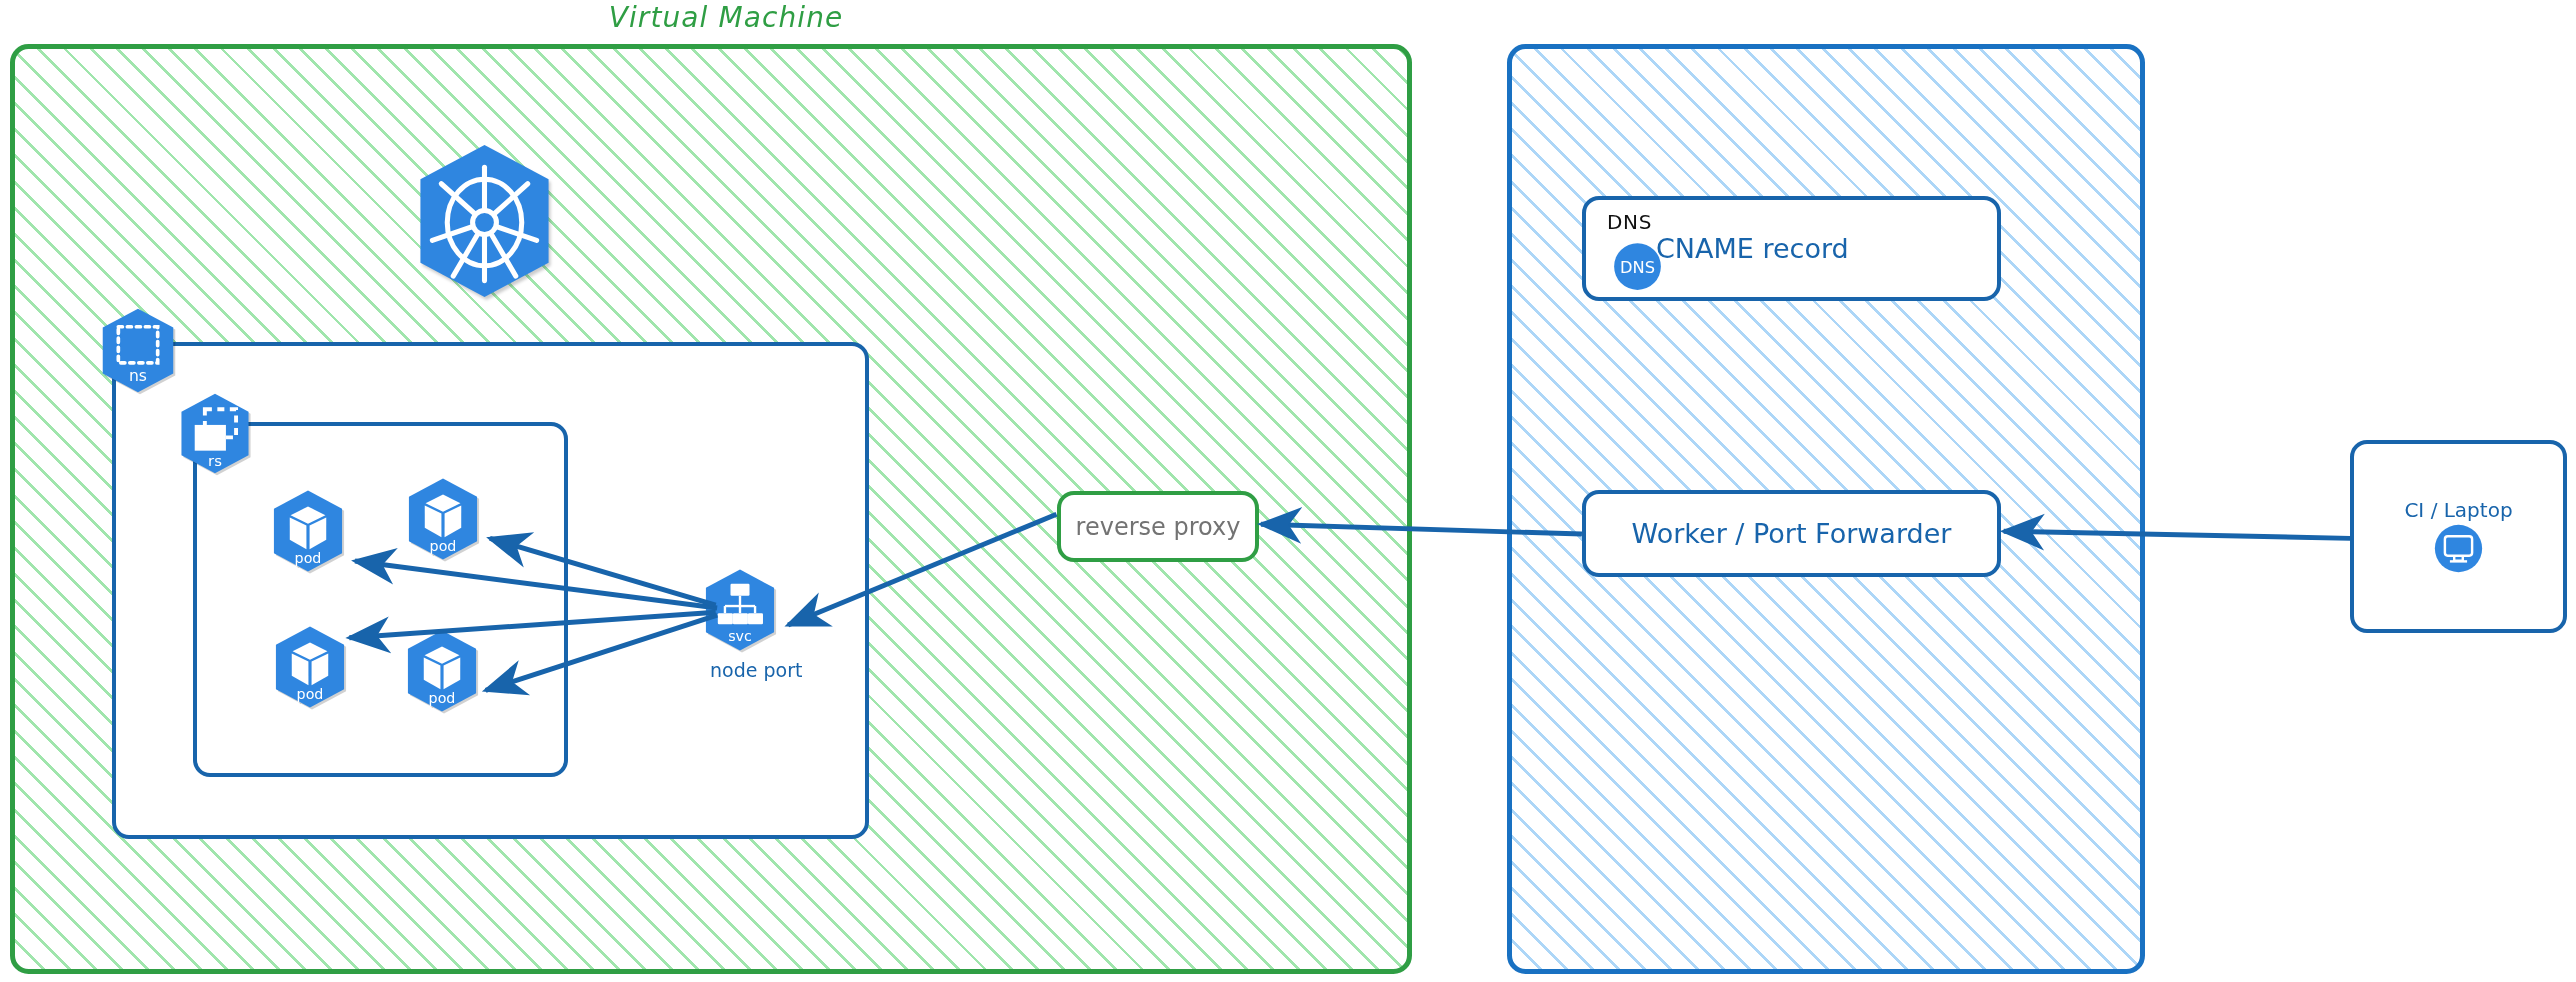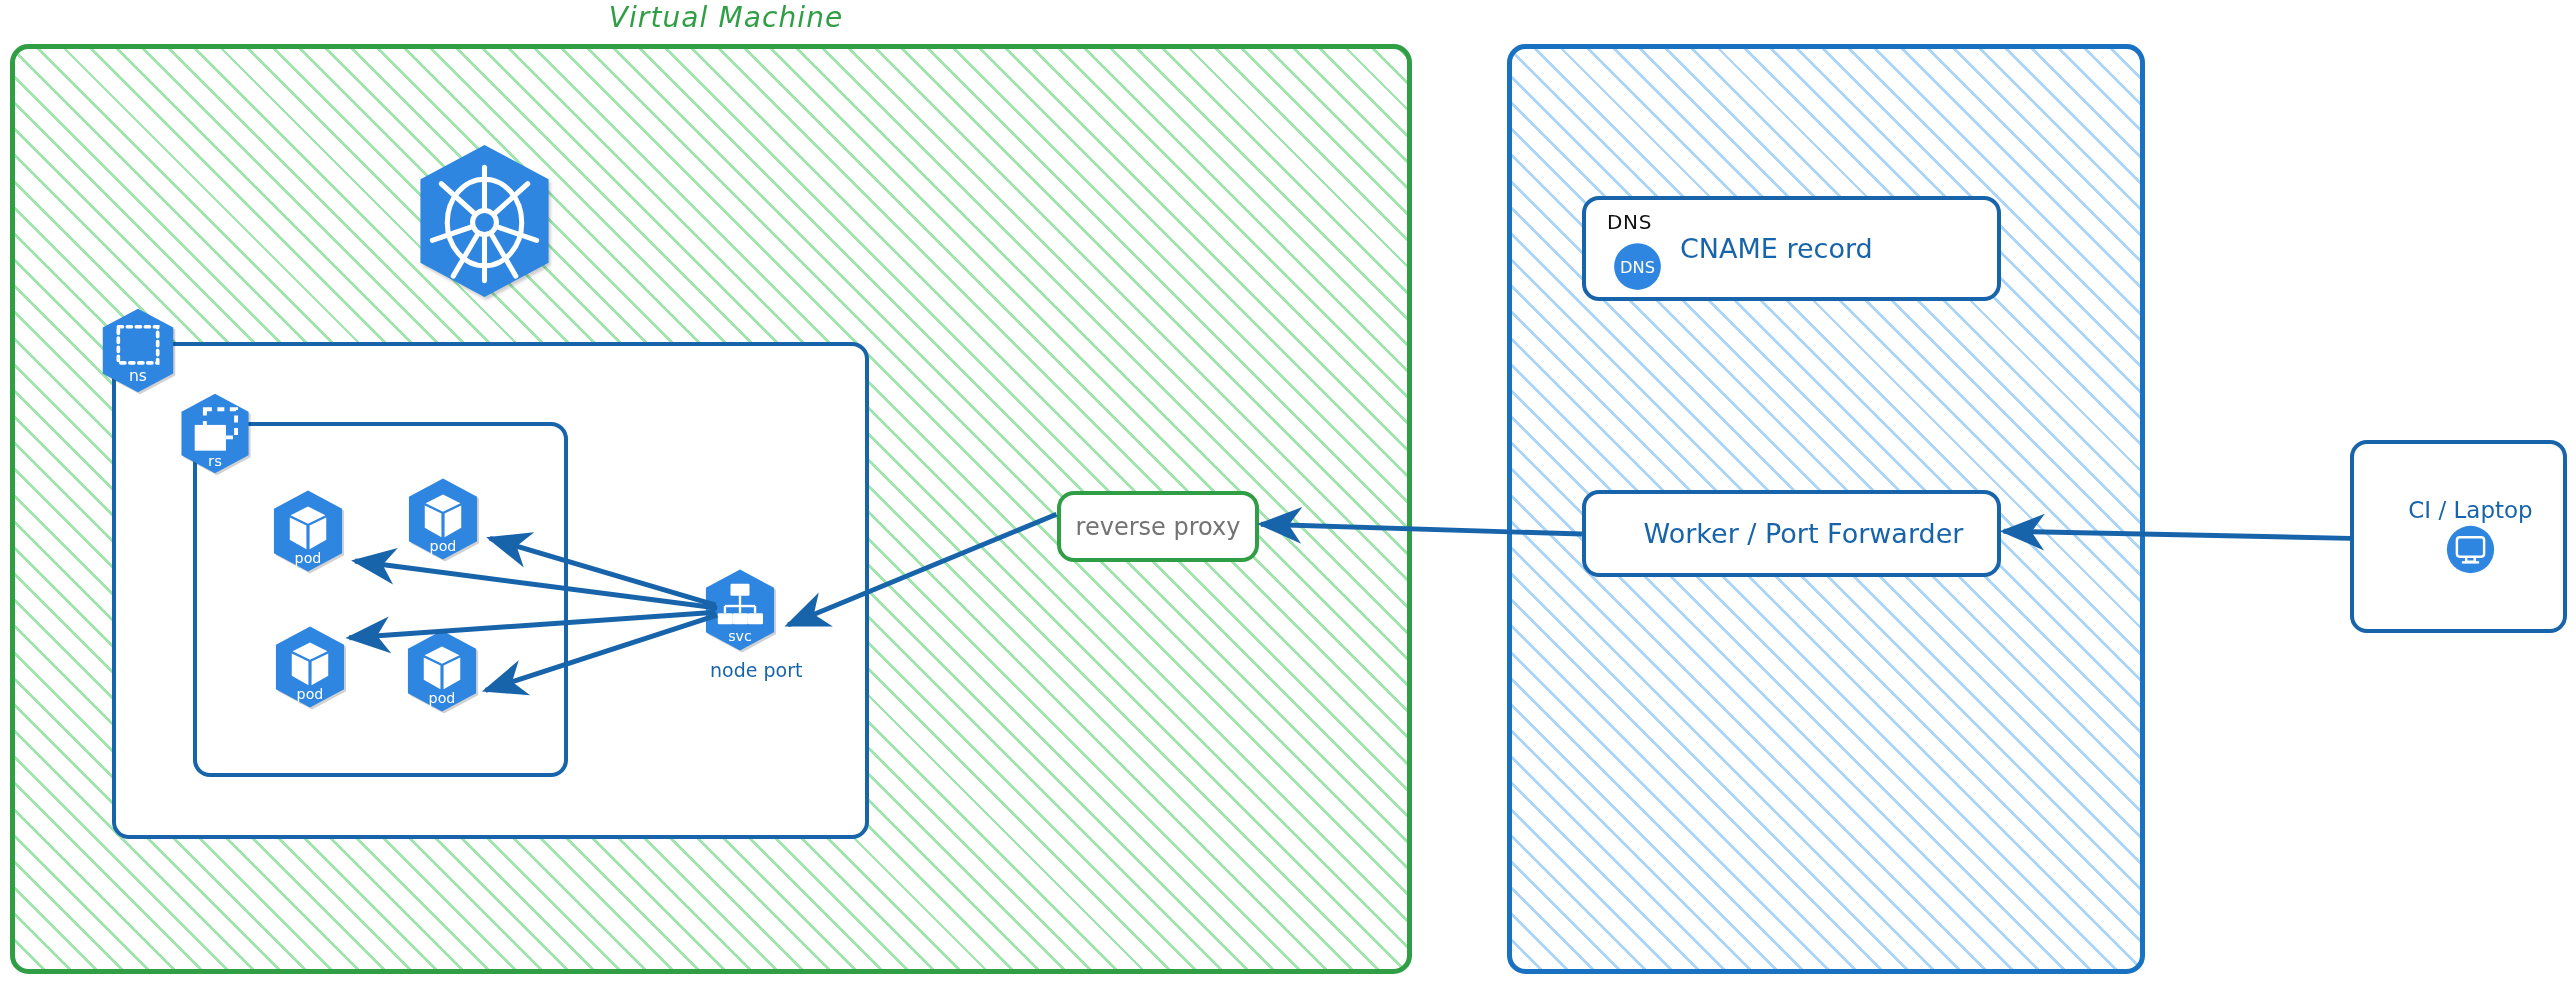--- a/index.html
+++ b/index.html
@@ -47,21 +47,21 @@
   .group-title.blue{color:#1971c2;  left:1825px; top:1.4px;}
 
   
   .box{
     position:absolute;
     box-sizing:border-box;
     background:#ffffff;
     border-radius:17px;
     display:flex;align-items:center;justify-content:center;
   }
-  .box-blue{border:4.3px solid #1864ab;padding-left:24px;}
+  .box-blue{border:4.3px solid #1864ab;}
   .box-green{border:4.3px solid #2f9e44;}
 
   .box-label{
     font-family:"DejaVu Sans", sans-serif;
     font-size:24px;
     white-space:nowrap;
   }
   .lbl-blue{color:#1864ab;}
   .lbl-green{color:#737373;}
 
@@ -234,21 +234,21 @@
     </span>
 
     <span class="box-label lbl-blue" style="margin-left:70px; font-size:27px;">CNAME record</span>
   </div>
 
   <div class="box box-blue" style="left:1582px; top:490px; width:419px; height:87px;">
     <span class="box-label lbl-blue" style="font-size:27px;">Worker / Port Forwarder</span>
   </div>
 
   <div class="box box-blue" style="left:2350px; top:440px; width:217px; height:193px; flex-direction:column;">
-    <span class="box-label lbl-blue" style="font-size:23px; margin-bottom:0;">CI / Laptop</span>
+    <span class="box-label lbl-blue" style="font-size:20px; margin-bottom:0;">CI / Laptop</span>
     <span class="circ-icon" style="position:relative;left:0;top:0;">
       <svg width="53" height="53" viewBox="0 0 74 74" aria-hidden="true">
         <circle cx="37" cy="37" r="33" fill="#2f86e0"></circle>
         <g fill="none" stroke="#ffffff" stroke-width="3.4" stroke-linejoin="round">
           <rect x="18" y="20" width="38" height="27" rx="4"></rect>
           <path d="M31 47 L31 54 L43 54 L43 47"></path>
           <line x1="25" y1="55" x2="49" y2="55"></line>
         </g>
       </svg>
     </span>

